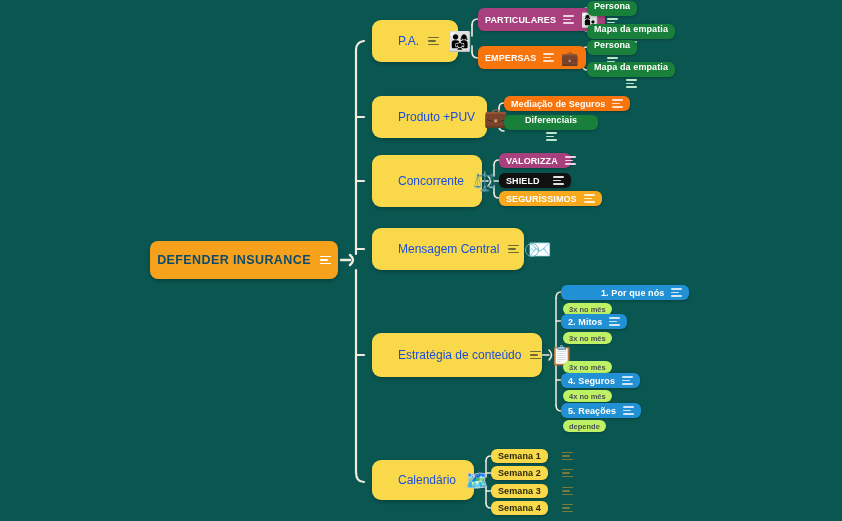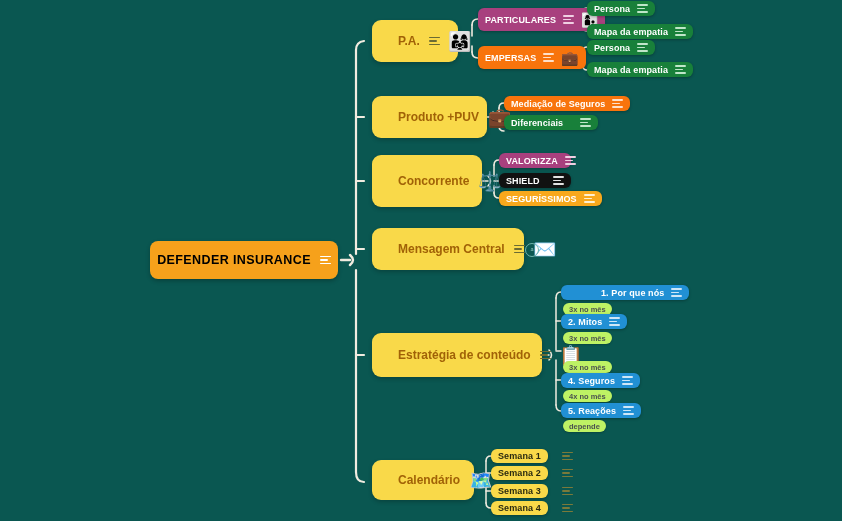--- a/index.html
+++ b/index.html
@@ -28,32 +28,32 @@
   .menu-icon i:nth-child(3){width:11px;margin-bottom:0;}
 
   
   .root{
     left:150px;top:241px;width:188px;height:38px;
     background:#f6a11b;
     border-radius:8px;
     justify-content:center;gap:9px;
     box-shadow:0 2px 4px rgba(0,0,0,.25);
   }
-  .root .lbl{color:#000000;font-size:12.5px;font-weight:bold;letter-spacing:.4px;}
+  .root .lbl{color:#0c4a6e;font-size:12.5px;font-weight:bold;letter-spacing:.4px;}
   .root .menu-icon i{background:#fff;}
 
   
   .lvl1{
     background:#f9d949;
     border-radius:9px;
     padding:0 14px;
     gap:9px;
     box-shadow:0 2px 4px rgba(0,0,0,.22);
   }
-  .lvl1 .lbl{color:#a16207;font-size:12px;font-weight:bold;padding-left:12px;}
+  .lvl1 .lbl{color:#1d4ed8;font-size:12px;font-weight:normal;padding-left:12px;}
   .lvl1 .menu-icon i{background:#6b6b33;}
   .lvl1 .emo{font-size:19px;line-height:1;}
 
   #n-pa         {left:372px;top:20px;width:86px;height:42px;}
   #n-produto    {left:372px;top:96px;width:115px;height:42px;}
   #n-concorrente{left:372px;top:155px;width:110px;height:52px;}
   #n-mensagem   {left:372px;top:228px;width:152px;height:42px;}
   #n-estrategia {left:372px;top:333px;width:170px;height:44px;}
   #n-calendario {left:372px;top:460px;width:102px;height:40px;}
 
@@ -68,21 +68,21 @@
   .pill .emo{font-size:14px;line-height:1;}
 
   .c-magenta{background:#a8407e;}
   .c-magenta .lbl{color:#ffffff;}
   .c-magenta .menu-icon i{background:#f0cfe3;}
 
   .c-orange{background:#f8740c;}
   .c-orange .lbl{color:#ffffff;}
   .c-orange .menu-icon i{background:#ffe0c8;}
 
-  .c-green{background:#18803a;}
+  .c-green{background:#18803a;flex-direction:column;}
   .c-green .lbl{color:#ffffff;}
   .c-green .menu-icon i{background:#bfe6c9;}
 
   .c-black{background:#111111;}
   .c-black .lbl{color:#ffffff;}
   .c-black .menu-icon i{background:#e2e2e2;}
 
   .c-amber{background:#f8a81c;}
   .c-amber .lbl{color:#ffffff;}
   .c-amber .menu-icon i{background:#fff0cf;}

